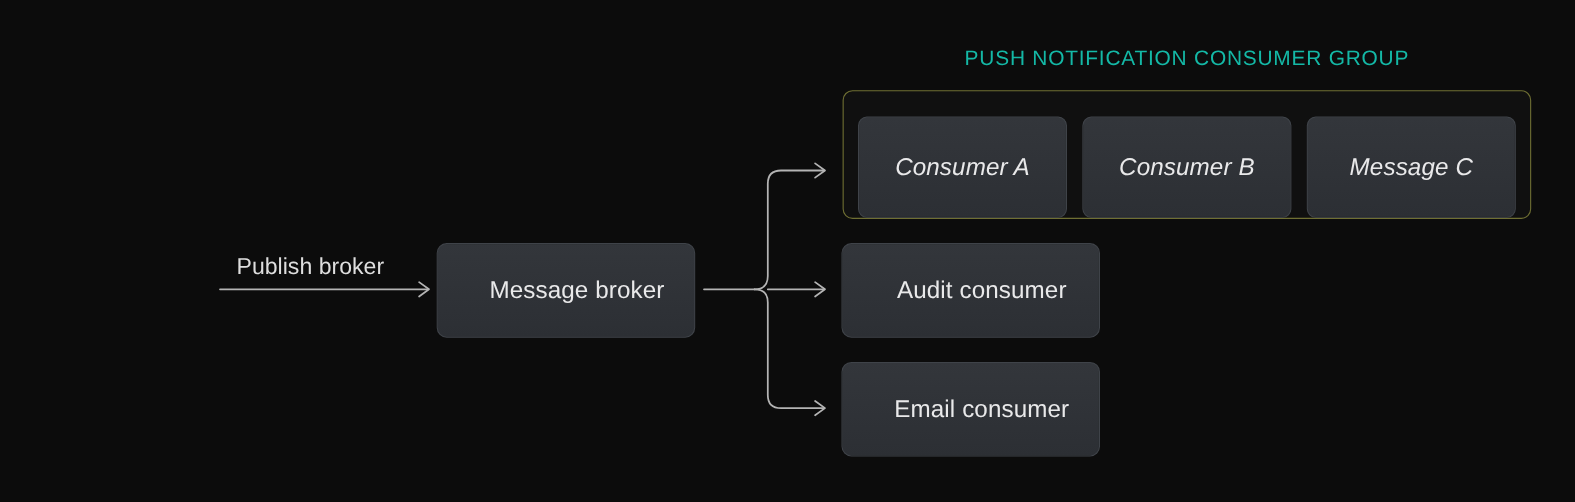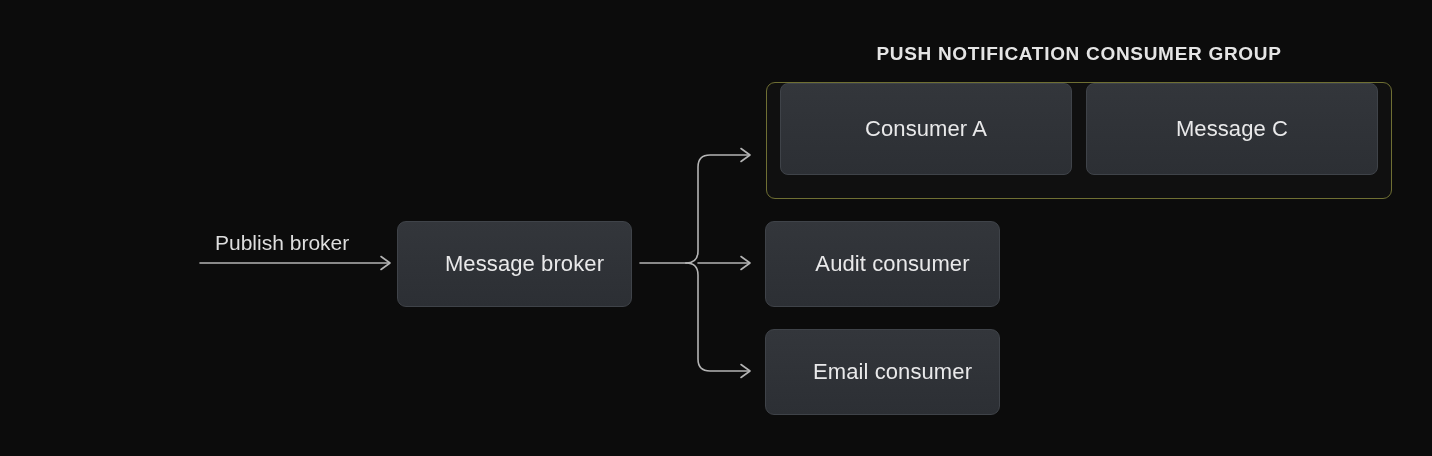--- a/index.html
+++ b/index.html
@@ -122,41 +122,42 @@
     height: 86px;
   }
 
   
   .group-title {
     position: absolute;
     left: 766px;
     top: 43px;
     width: 626px;
     text-align: center;
-    color: #e5e5e5;
+    color: #14b8a6;
     font-size: 19px;
-    font-weight: bold;
+    font-weight: normal;
     letter-spacing: 0.7px;
     text-transform: uppercase;
     white-space: nowrap;
   }
   #consumer-group {
     position: absolute;
     left: 766px;
     top: 82px;
     width: 626px;
     height: 117px;
     box-sizing: border-box;
     border: 1px solid #6f6f33;
     border-radius: 9px;
     background: #101010;
     display: flex;
-    align-items: flex-start;
+    align-items: flex-end;
     gap: 14px;
     padding: 0 13px;
+    font-style: italic;
   }
   .consumer-box {
     position: relative;
     flex: 1 1 0;
     height: 92px;
     box-sizing: border-box;
     border-radius: 8px;
     background: linear-gradient(180deg, #33363b 0%, #2c2f34 100%);
     border: 1px solid #3f4349;
     display: flex;
@@ -216,20 +217,21 @@
 
 
   <div class="edge-label" id="label-publish">Publish broker</div>
 
   <div class="node" id="node-broker">Message broker</div>
 
   <div class="group-title">PUSH NOTIFICATION CONSUMER GROUP</div>
 
   <div id="consumer-group">
     <div class="consumer-box">Consumer A</div>
+    <div class="consumer-box">Consumer B</div>
     <div class="consumer-box">Message C</div>
   </div>
 
   <div class="node" id="node-audit">Audit consumer</div>
 
   <div class="node" id="node-email">Email consumer</div>
 
 </div>
 
 </body></html>

